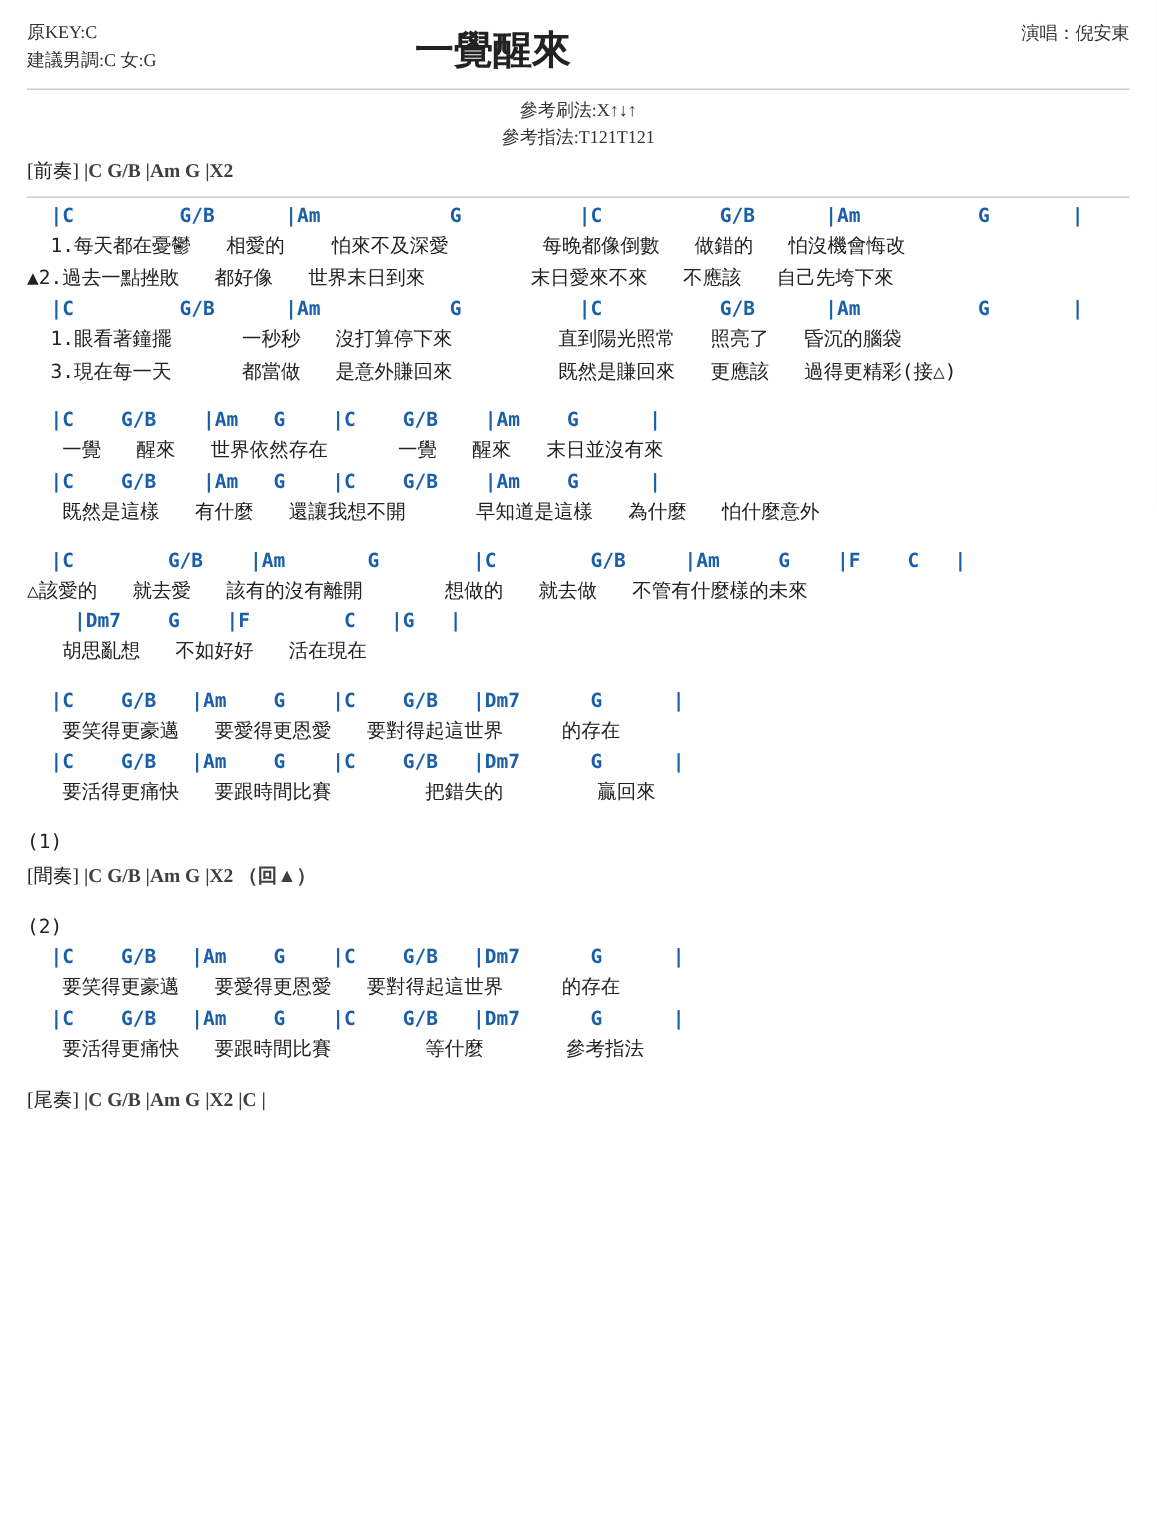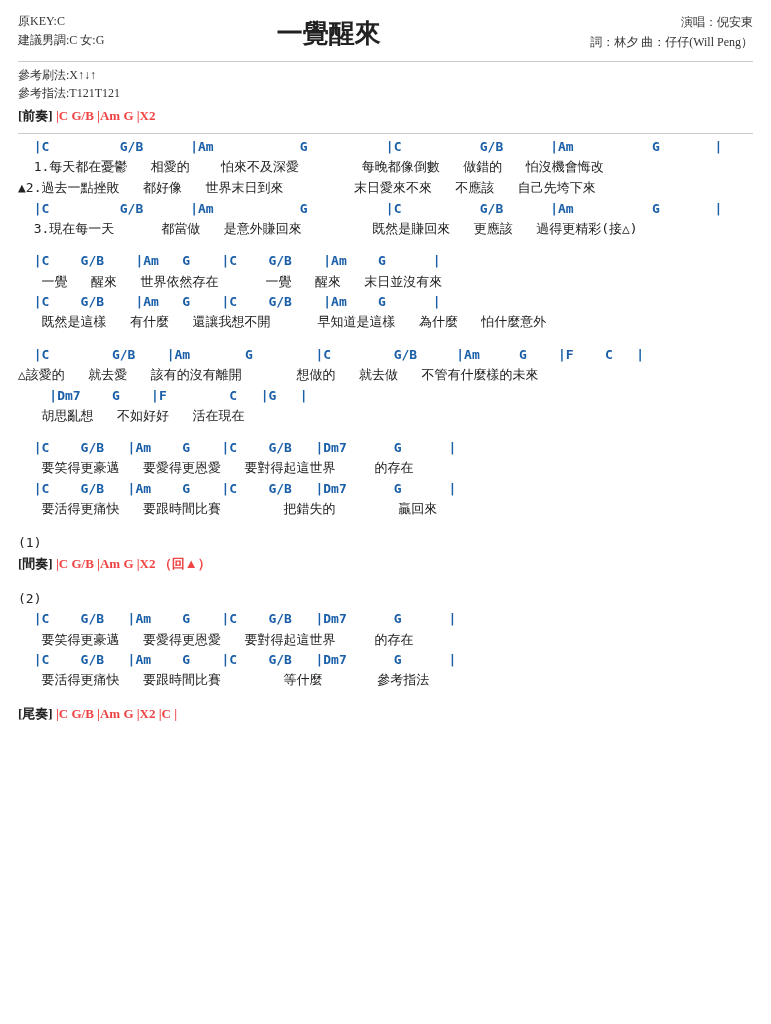--- a/index.html
+++ b/index.html
@@ -44,21 +44,21 @@
       min-width: 200px;
     }
     .divider {
       border: none;
       border-top: 1px solid #ccc;
       margin: 4px 0;
     }
     .strum-info {
       font-size: 12px;
       color: #333;
-      text-align: left;
+      text-align: center;
       line-height: 1.5;
       margin-bottom: 4px;
     }
     .section {
       margin-bottom: 6px;
     }
     .chord-line {
       font-size: 13px;
       color: #1a5fa8;
       font-weight: bold;
@@ -75,24 +75,24 @@
       white-space: pre;
       font-family: 'SimSun', monospace;
     }
     .intro-line {
       font-size: 13px;
       color: #222;
       line-height: 1.6;
       margin-bottom: 2px;
     }
     .intro-label {
-      font-weight: bold;
+      font-weight: normal;
     }
     .chords-blue {
-      color: #ef4444;
+      color: #404040;
       font-weight: bold;
     }
     .main-content {
       display: flex;
       gap: 10px;
       flex-direction: column;
     }
     .lyrics-section {
       flex: 1;
     }
@@ -138,21 +138,20 @@
 <div class="page">
 
   <div class="header-area">
     <div class="key-info">
       <div>原KEY:C</div>
       <div>建議男調:C 女:G</div>
     </div>
     <div class="song-title">一覺醒來</div>
     <div class="performer-info">
       <div>演唱：倪安東</div>
-      <div>詞：林夕  曲：仔仔(Will Peng）</div>
     </div>
   </div>
 
   <hr class="divider">
 
   <div class="strum-info">
     <div>參考刷法:X↑↓↑</div>
     <div>參考指法:T121T121</div>
   </div>
 
@@ -166,20 +165,21 @@
   <hr class="divider">
 
   <div class="main-content">
     <div class="lyrics-section">
 
       <div class="section">
         <div class="chord-line">  |C         G/B      |Am           G          |C          G/B      |Am          G       |</div>
         <div class="lyric-line">  1.每天都在憂鬱   相愛的    怕來不及深愛        每晚都像倒數   做錯的   怕沒機會悔改</div>
         <div class="lyric-line">▲2.過去一點挫敗   都好像   世界末日到來         末日愛來不來   不應該   自己先垮下來</div>
         <div class="chord-line">  |C         G/B      |Am           G          |C          G/B      |Am          G       |</div>
+        <div class="lyric-line">  1.眼看著鐘擺      一秒秒   沒打算停下來         直到陽光照常   照亮了   昏沉的腦袋</div>
         <div class="lyric-line">  3.現在每一天      都當做   是意外賺回來         既然是賺回來   更應該   過得更精彩(接△)</div>
       </div>
 
       <div style="height:8px"></div>
 
       <div class="section">
         <div class="chord-line">  |C    G/B    |Am   G    |C    G/B    |Am    G      |</div>
         <div class="lyric-line">   一覺   醒來   世界依然存在      一覺   醒來   末日並沒有來</div>
         <div class="chord-line">  |C    G/B    |Am   G    |C    G/B    |Am    G      |</div>
         <div class="lyric-line">   既然是這樣   有什麼   還讓我想不開      早知道是這樣   為什麼   怕什麼意外</div>

